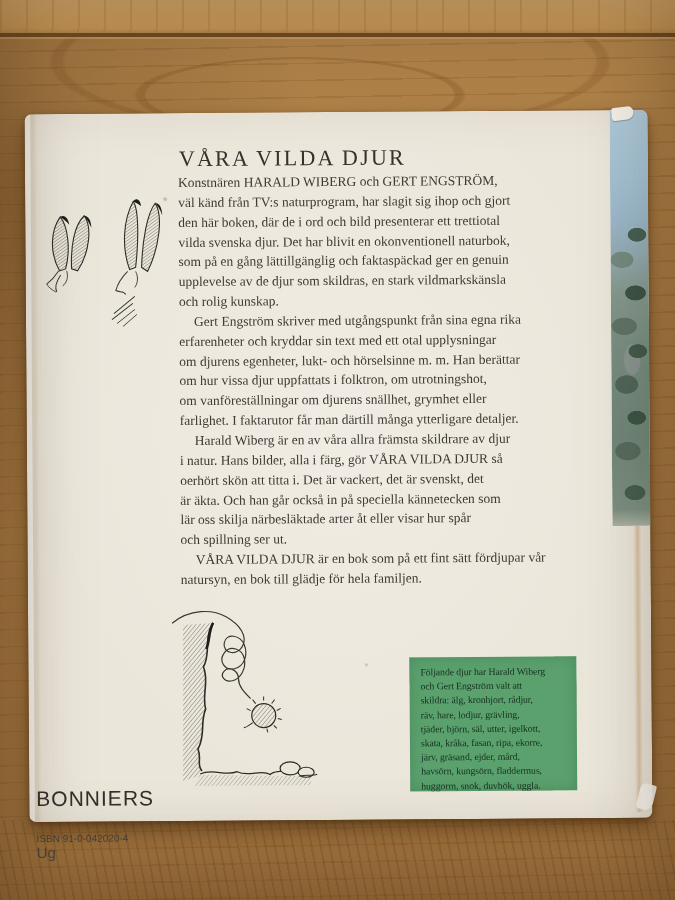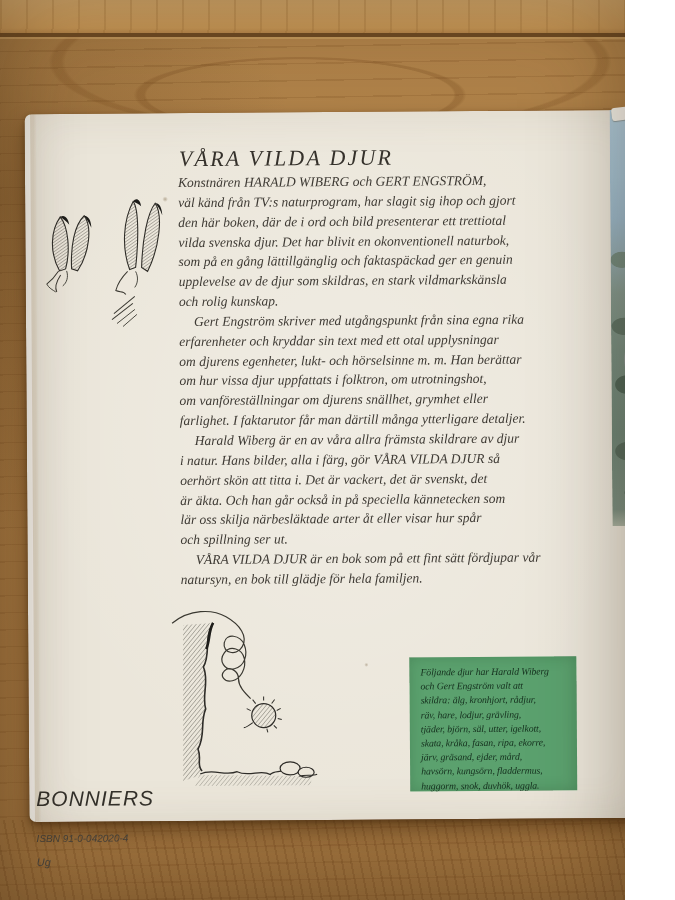--- a/index.html
+++ b/index.html
@@ -1,25 +1,24 @@
 <!DOCTYPE html>
 <html><head>
 <meta charset="utf-8">
 <style>
   html,body{margin:0;padding:0;}
   body{width:675px;height:900px;overflow:hidden;font-family:"Liberation Serif","DejaVu Serif",serif;}
-  .scene{position:relative;width:625px;height:900px;overflow:hidden;
+  .scene{position:relative;width:675px;height:900px;overflow:hidden;
     background-color:#a87b44;
     background-image:
       radial-gradient(ellipse 420px 110px at 330px 62px, transparent 63%, rgba(116,72,28,.22) 64% 66%, transparent 67%),
       radial-gradient(ellipse 260px 60px at 300px 95px, transparent 59%, rgba(116,72,28,.26) 60% 62.5%, transparent 64%),
       radial-gradient(ellipse at 0% 22%, rgba(70,42,14,.28), transparent 34%),
       repeating-linear-gradient(179deg, rgba(116,72,28,.20) 0 1.5px, rgba(0,0,0,0) 1.5px 17px),
       linear-gradient(180deg,#b0834a 0%,#a87a43 40%,#a1743f 72%,#9a6f3c 100%);
-    font-style: italic;
   }
   .plank-top{position:absolute;left:0;top:0;width:675px;height:33px;
     background:repeating-linear-gradient(91deg, rgba(150,105,50,.25) 0 2px, transparent 2px 26px),
                linear-gradient(180deg,#d2a76a 0%,#c69656 85%,#b4854a 100%);
     border-bottom:4px solid #6d4a23;}
   .plank-seam{position:absolute;left:0;top:37px;width:675px;height:2px;background:rgba(210,170,110,.5);}
   .wood-bottom{position:absolute;left:0;top:820px;width:675px;height:80px;
     background:repeating-linear-gradient(79deg, rgba(104,62,22,.22) 0 2px, transparent 2px 9px);}
   .vignette{position:absolute;inset:0;box-shadow:inset 0 0 90px rgba(40,22,6,.35);pointer-events:none;}
 
@@ -65,21 +64,21 @@
 
   .animal-box{position:absolute;left:381px;top:546px;width:167px;height:134px;box-sizing:border-box;
     padding:9px 6px 6px 11px;background:#5ba16e;color:#15301e;font-size:9.8px;letter-spacing:-0.1px;
     box-shadow:inset 0 0 14px rgba(30,70,40,.25);}
   .ab-line{height:14.2px;white-space:nowrap;}
 
   .publisher-block{position:absolute;left:7px;top:634px;color:#3b3731;}
   .publisher{font-family:"Liberation Sans","DejaVu Sans",sans-serif;font-size:21px;letter-spacing:1px;
     font-weight:400;color:#33302a;margin-top:39px;}
   .isbn{font-family:"Liberation Sans","DejaVu Sans",sans-serif;font-size:10px;margin-top:22px;color:#45413a;}
-  .ug{font-family:"Liberation Sans","DejaVu Sans",sans-serif;font-size:11px;margin-top:12px;color:#4a463f;}
+  .ug{font-family:"Liberation Sans","DejaVu Sans",sans-serif;font-size:15px;margin-top:0;color:#4a463f;}
 
   .sketch{position:absolute;}
   .sk-hare1{left:18px;top:97px;}
   .sk-hare2{left:84px;top:82px;}
   .sk-hedgehog{left:142px;top:492px;}
 </style>
 </head>
 <body>
 
 <div class="scene">

